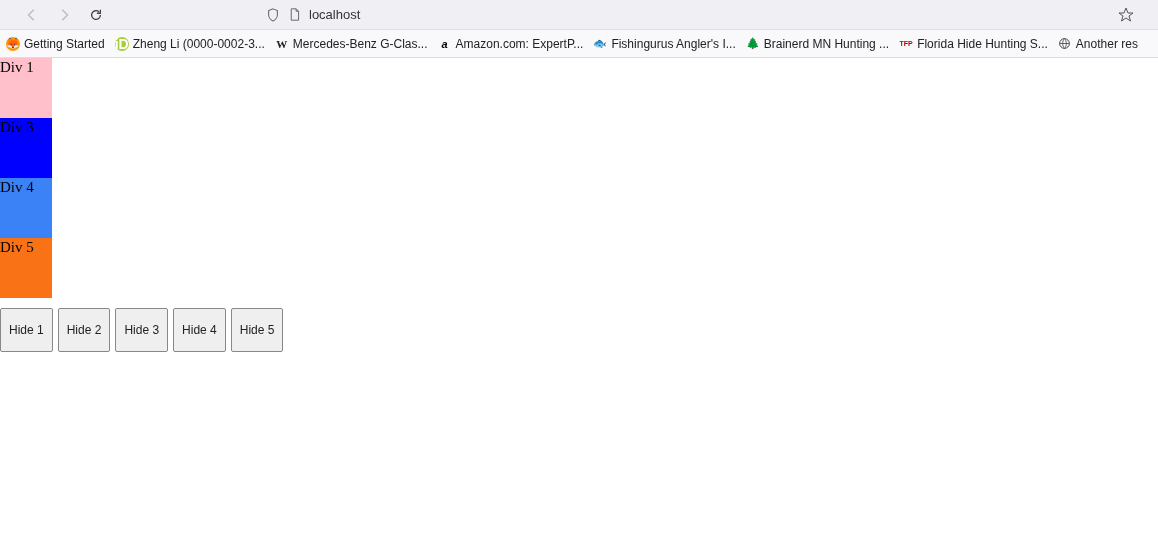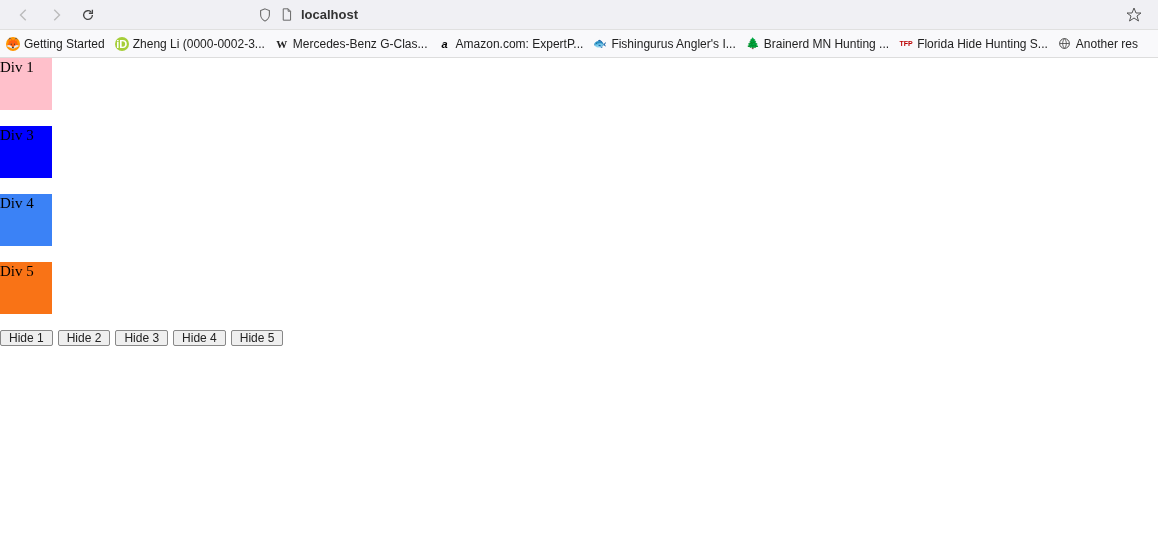--- a/index.html
+++ b/index.html
@@ -12,24 +12,23 @@
       width: 1158px;
       height: 552px;
       background: #fff;
     }
     
     .toolbar {
       height: 30px;
       background: #f0f0f4;
       display: flex;
       align-items: center;
-      padding: 0 12px;
+      padding: 0 20px;
       gap: 8px;
       border-bottom: 1px solid #e0e0e0;
-      font-weight: bold;
     }
     .nav-btn {
       width: 24px;
       height: 24px;
       display: flex;
       align-items: center;
       justify-content: center;
       border: none;
       background: transparent;
       color: #666;
@@ -93,55 +92,55 @@
     .bk-favicon {
       width: 14px;
       height: 14px;
       display: inline-flex;
       align-items: center;
       justify-content: center;
       font-size: 11px;
       border-radius: 2px;
     }
     .fav-firefox { background: #ff9500; color:#fff; border-radius:50%; }
-    .fav-orcid { background: #a6ce39; color:#fff; border-radius:50%; font-weight:bold; font-size:11px; }
+    .fav-orcid { background: #a6ce39; color:#fff; border-radius:50%; font-weight:bold; font-size:14px; }
     .fav-w { font-family: serif; font-weight:bold; }
     .fav-amazon { font-weight:bold; font-style:italic; color:#000; }
     .fav-fish { }
     .fav-tree { color:#0a6b0a; }
     .fav-tfp { font-size:7px; color:#b00; font-weight:bold; }
     .fav-globe { color:#444; }
     
     .page-content {
       padding: 0;
     }
     .page-content h1 {
       font-family: "Times New Roman", serif;
       font-weight: bold;
       font-size: 30px;
       padding: 18px 0 10px 0;
       margin: 0;
     }
     .box {
       width: 52px;
-      height: 52px;
-      margin-bottom: 16px;
+      height: 60px;
+      margin-bottom: 0;
       font-family: "Times New Roman", serif;
       font-size: 15px;
       color: #000;
       line-height: 1.2;
     }
     .buttons-row {
       display: flex;
       gap: 5px;
       margin-top: 10px;
     }
     .hide-btn {
       font-size: 12px;
-      padding: 0 8px;
+      padding: 14px 8px;
       background: #efefef;
       border: 1px solid #888;
       border-radius: 2px;
       cursor: pointer;
       color: #222;
     }
   </style>
 </head>
 <body>
 

